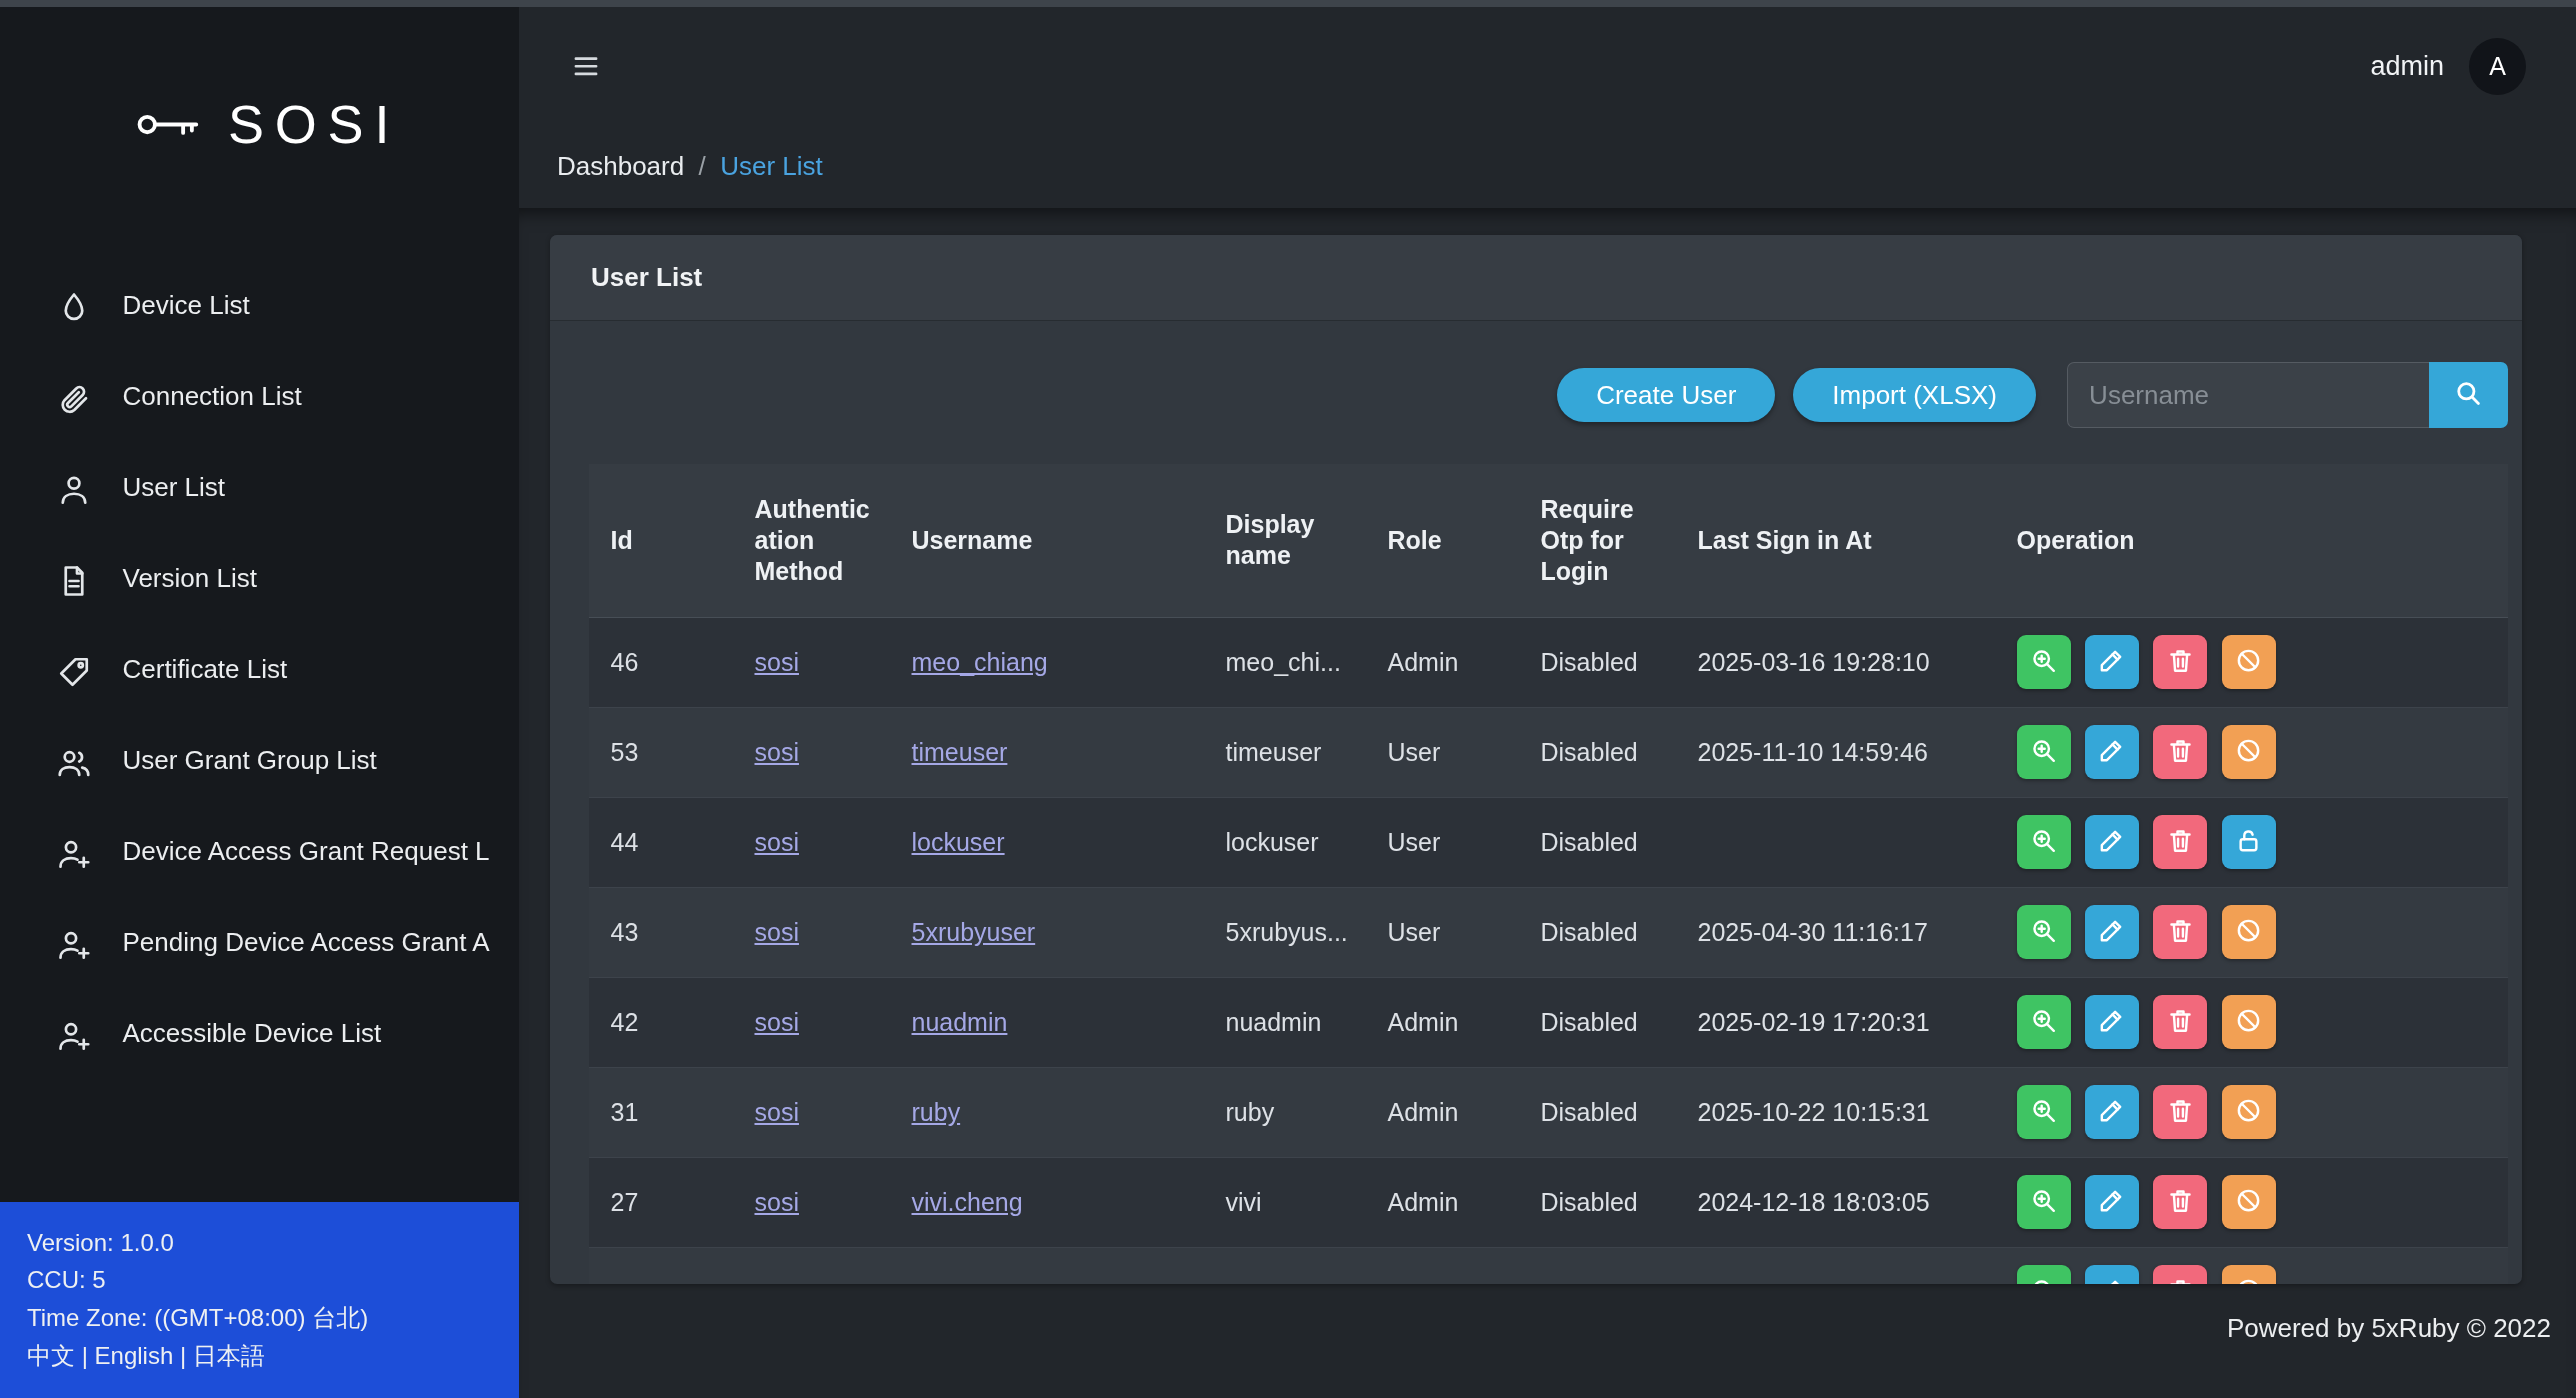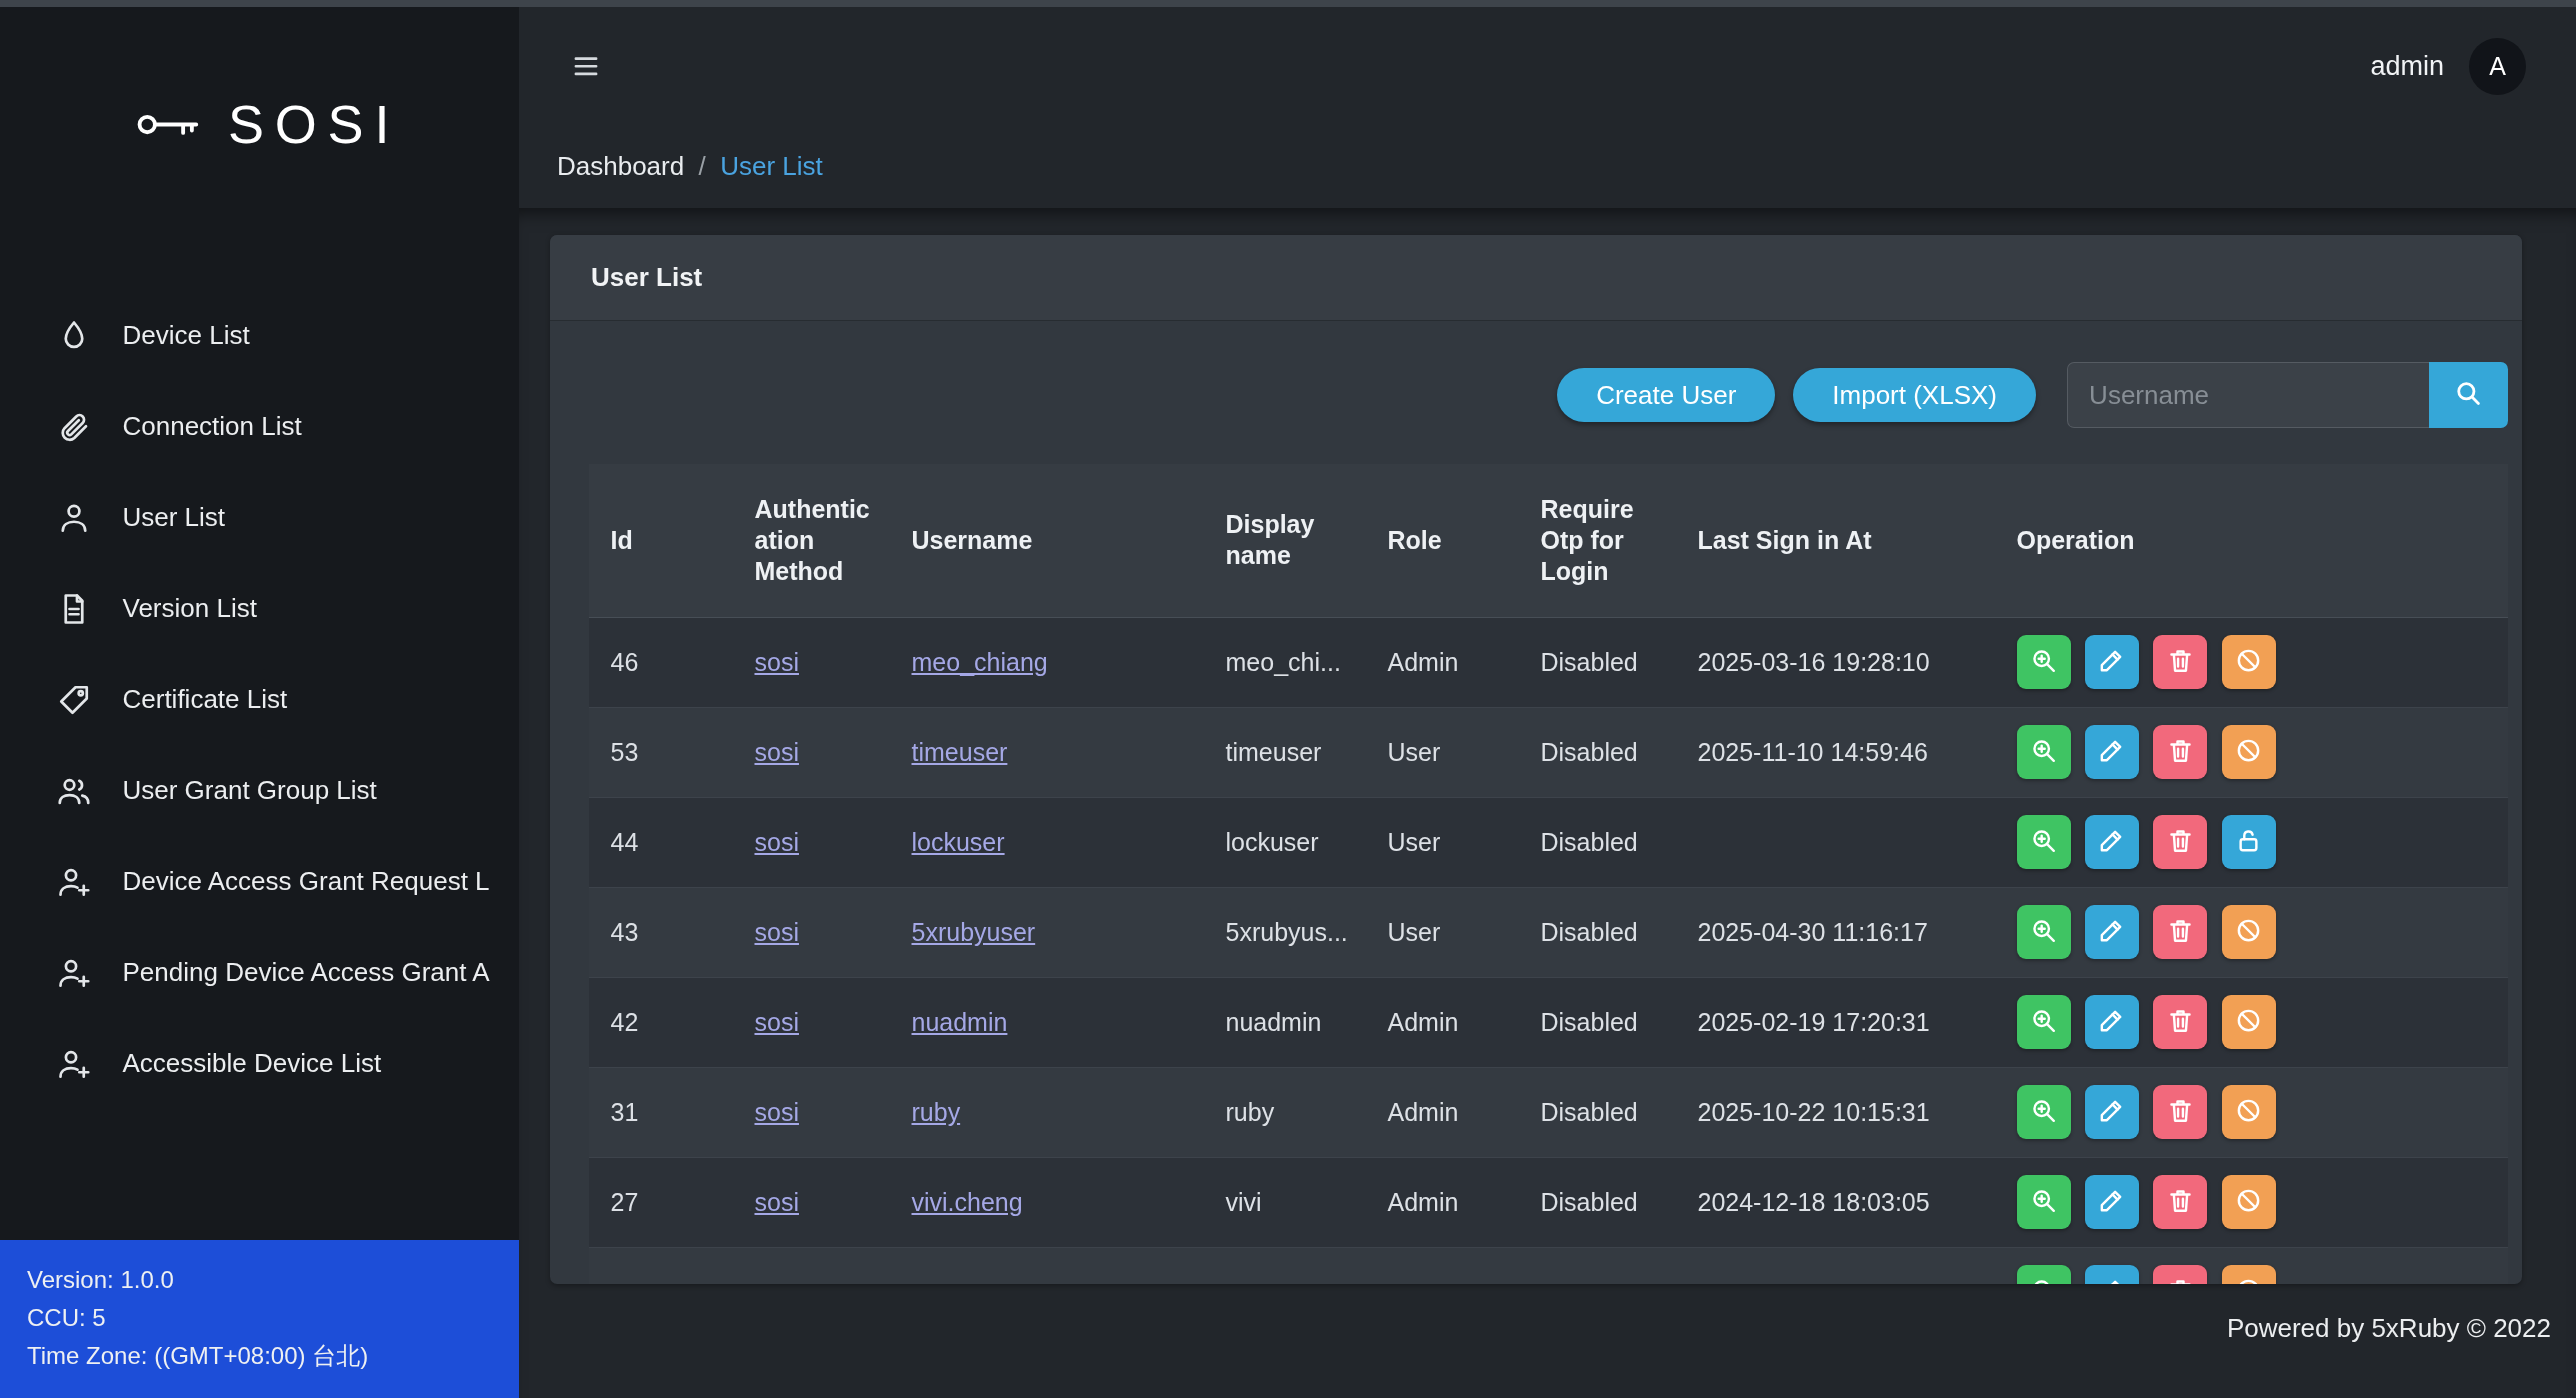--- a/index.html
+++ b/index.html
@@ -18,21 +18,21 @@
     width: 519px; min-width: 519px; background: #16191d;
     position: relative; height: 100%;
   }
   .logo-row { display: flex; align-items: center; gap: 23px; padding: 86px 0 0 135px; }
   .logo-key svg { width: 70px; height: 43px; display: block; color: #ffffff; }
   .logo-text {
     font-size: 54px; letter-spacing: 10.8px; color: #ffffff; font-weight: 400;
   }
   .side-nav { margin-top: 135px; }
   .side-item {
-    display: flex; align-items: center; gap: 30.5px;
+    display: flex; align-items: flex-start; gap: 30.5px;
     height: 91px; padding-left: 56px; cursor: pointer;
     color: #eceef0; white-space: nowrap; overflow: hidden;
   }
   .s-icon svg { width: 36px; height: 36px; display: block; color: #e3e6e9; }
   .s-label { font-size: 26px; }
   .side-footer {
     position: absolute; bottom: 0; left: 0; right: 0;
     background: #1d4ed8; padding: 21.5px 27px 23px 27px;
     font-size: 24px; line-height: 1.58; color: #eef0f2;
   }
@@ -234,20 +234,21 @@
             </svg>
           </span>
           <span class="s-label">Accessible Device List</span>
         </div>
       </nav>
 
     <div class="side-footer">
       <div>Version: 1.0.0</div>
       <div>CCU: 5</div>
       <div>Time Zone: ((GMT+08:00) 台北)</div>
+      <div>中文 | English | 日本語</div>
     </div>
   </aside>
 
   <div class="main">
 
     <header class="topbar">
       <span class="hamburger">
         <svg viewBox="0 0 24 24" fill="none" stroke="currentColor" stroke-width="2" stroke-linecap="round">
           <path d="M4 6h16M4 12h16M4 18h16"></path>
         </svg>

